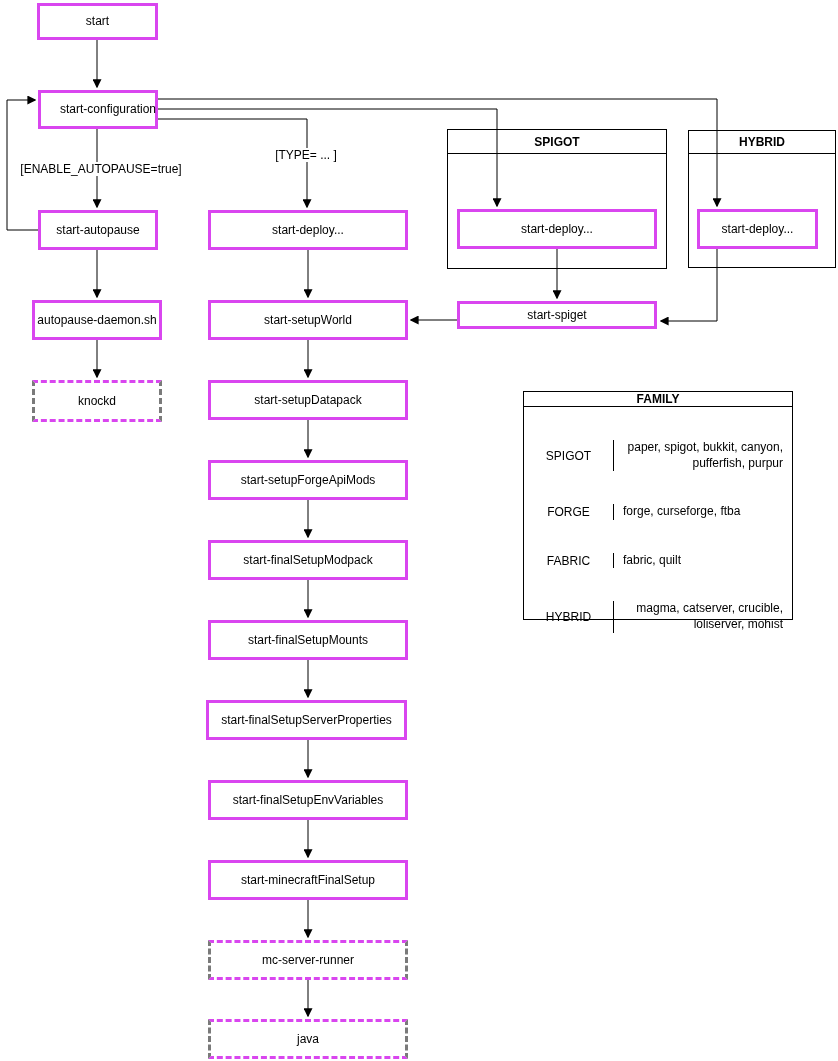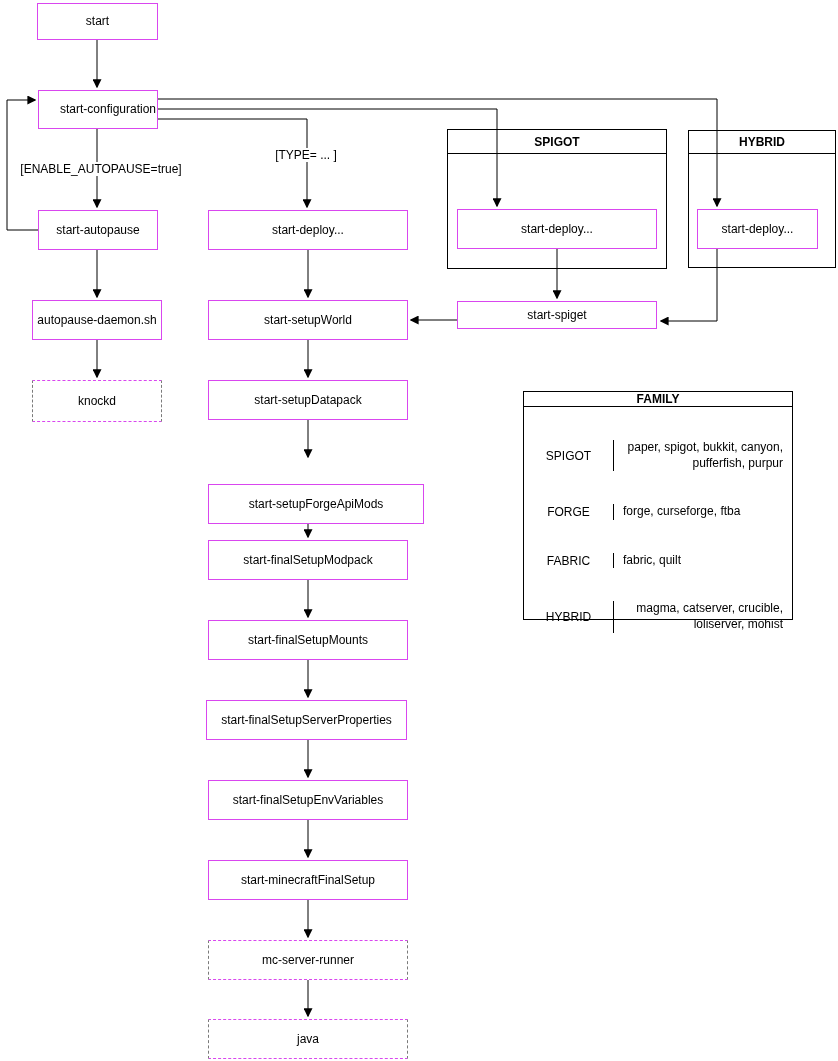--- a/index.html
+++ b/index.html
@@ -4,21 +4,21 @@
 <style>
   html, body { margin:0; padding:0; background:#ffffff; }
   .canvas {
     position:relative; width:838px; height:1061px; background:#ffffff;
     font-family:"Liberation Sans", sans-serif; color:#000; overflow:hidden;
   }
   .wires { position:absolute; left:0; top:0; width:838px; height:1061px; }
   .wires polyline { fill:none; stroke:#000; stroke-width:1; }
   .node {
     position:absolute; box-sizing:border-box; background:#ffffff;
-    border:1px solid #d946ef; display:flex; align-items:center; justify-content:center;
+    border:3px solid #d946ef; display:flex; align-items:center; justify-content:center;
     font-size:12px; text-align:center; line-height:1.2; white-space:nowrap;
   }
   .node.dashed {
     border-style:dashed;
     border-left-color:#7a7a7a; border-right-color:#7a7a7a;
   }
   .group {
     position:absolute; box-sizing:border-box; border:1px solid #000; background:transparent;
   }
   .group-header {
@@ -97,21 +97,21 @@
 
   <div class="node" style="left:37px; top:3px; width:121px; height:37px;">start</div>
   <div class="node" style="left:38px; top:90px; width:120px; height:39px;padding-left:20px;">start-configuration</div>
   <div class="node" style="left:38px; top:210px; width:120px; height:40px;">start-autopause</div>
   <div class="node" style="left:32px; top:300px; width:130px; height:40px;">autopause-daemon.sh</div>
   <div class="node dashed" style="left:32px; top:380px; width:130px; height:42px;text-align:center;">knockd</div>
 
   <div class="node" style="left:208px; top:210px; width:200px; height:40px;">start-deploy...</div>
   <div class="node" style="left:208px; top:300px; width:200px; height:40px;">start-setupWorld</div>
   <div class="node" style="left:208px; top:380px; width:200px; height:40px;">start-setupDatapack</div>
-  <div class="node" style="left:208px; top:484px; width:216px; height:40px;">start-setupForgeApiMods</div>
+  <div class="node" style="left:208px; top:460px; width:200px; height:40px;">start-setupForgeApiMods</div>
   <div class="node" style="left:208px; top:540px; width:200px; height:40px;">start-finalSetupModpack</div>
   <div class="node" style="left:208px; top:620px; width:200px; height:40px;">start-finalSetupMounts</div>
   <div class="node" style="left:208px; top:780px; width:200px; height:40px;">start-finalSetupEnvVariables</div>
   <div class="node" style="left:206px; top:700px; width:201px; height:40px;">start-finalSetupServerProperties</div>
   <div class="node" style="left:208px; top:860px; width:200px; height:40px;">start-minecraftFinalSetup</div>
   <div class="node dashed" style="left:208px; top:940px; width:200px; height:40px;">mc-server-runner</div>
   <div class="node dashed" style="left:208px; top:1019px; width:200px; height:40px;text-align:center;">java</div>
 
   <div class="group" style="left:447px; top:129px; width:220px; height:140px;">
     <div class="group-header" style="height:24px;">SPIGOT</div>

